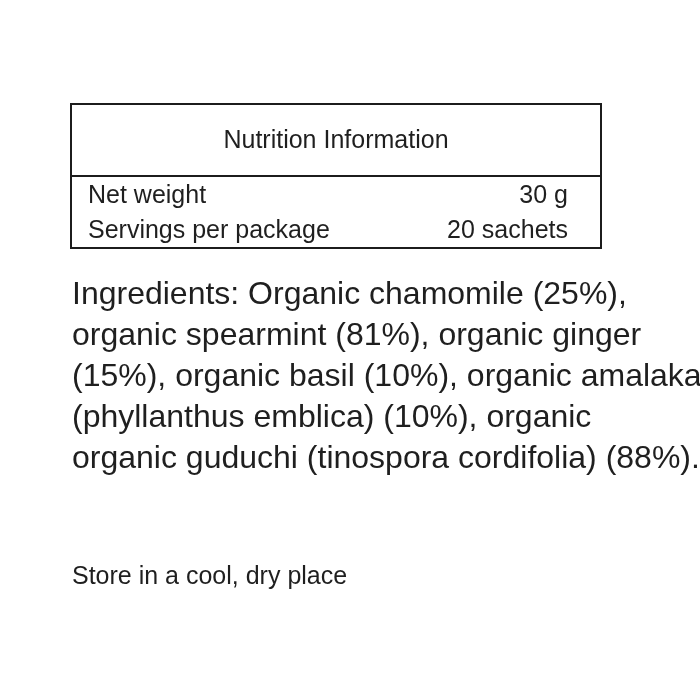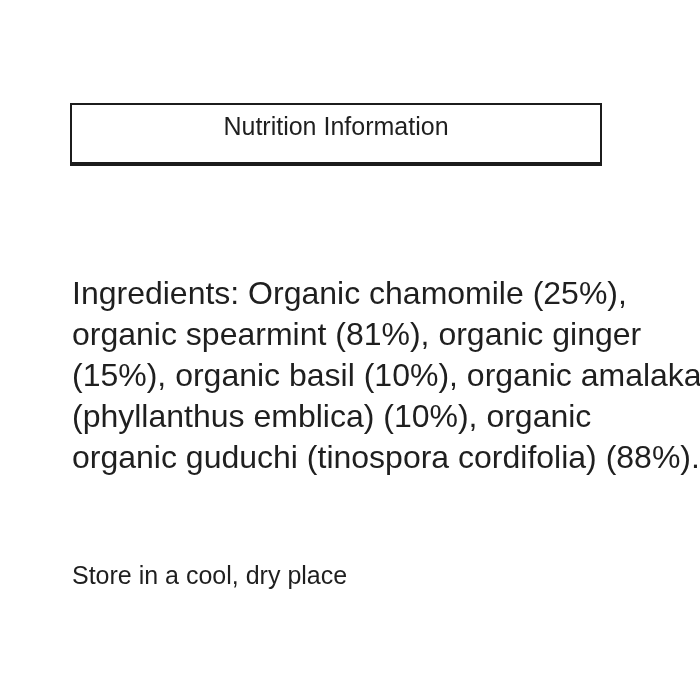--- a/index.html
+++ b/index.html
@@ -26,21 +26,21 @@
     border: 2px solid #1c1c1c;
     box-sizing: border-box;
     background: #ffffff;
   }
   .nutrition-table .header-cell {
     height: 55px;
     border-bottom: 2px solid #1c1c1c;
     text-align: center;
     font-size: 25px;
     line-height: 38px;
-    padding-top: 2px;
+    padding-top: 15px;
     box-sizing: content-box;
   }
   .nutrition-table .body-cells {
     padding: 0 32px 0 16px;
   }
   .nutrition-table .nutrition-row {
     display: flex;
     justify-content: space-between;
     align-items: baseline;
     font-size: 25px;
@@ -69,20 +69,30 @@
     font-size: 25px;
     line-height: 41px;
     white-space: nowrap;
   }
 </style>
 </head>
 <body>
 
 <div class="nutrition-table">
   <div class="header-cell">Nutrition Information</div>
+  <div class="body-cells">
+    <div class="nutrition-row">
+      <span class="row-label">Net weight</span>
+      <span class="row-value">30 g</span>
+    </div>
+    <div class="nutrition-row">
+      <span class="row-label">Servings per package</span>
+      <span class="row-value">20 sachets</span>
+    </div>
+  </div>
 </div>
 
 <div class="ingredients">
   <div>Ingredients: Organic chamomile (25%),</div>
   <div>organic spearmint (81%), organic ginger</div>
   <div>(15%), organic basil (10%), organic amalaka</div>
   <div>(phyllanthus emblica) (10%), organic</div>
   <div>organic guduchi (tinospora cordifolia) (88%).</div>
 </div>
 

